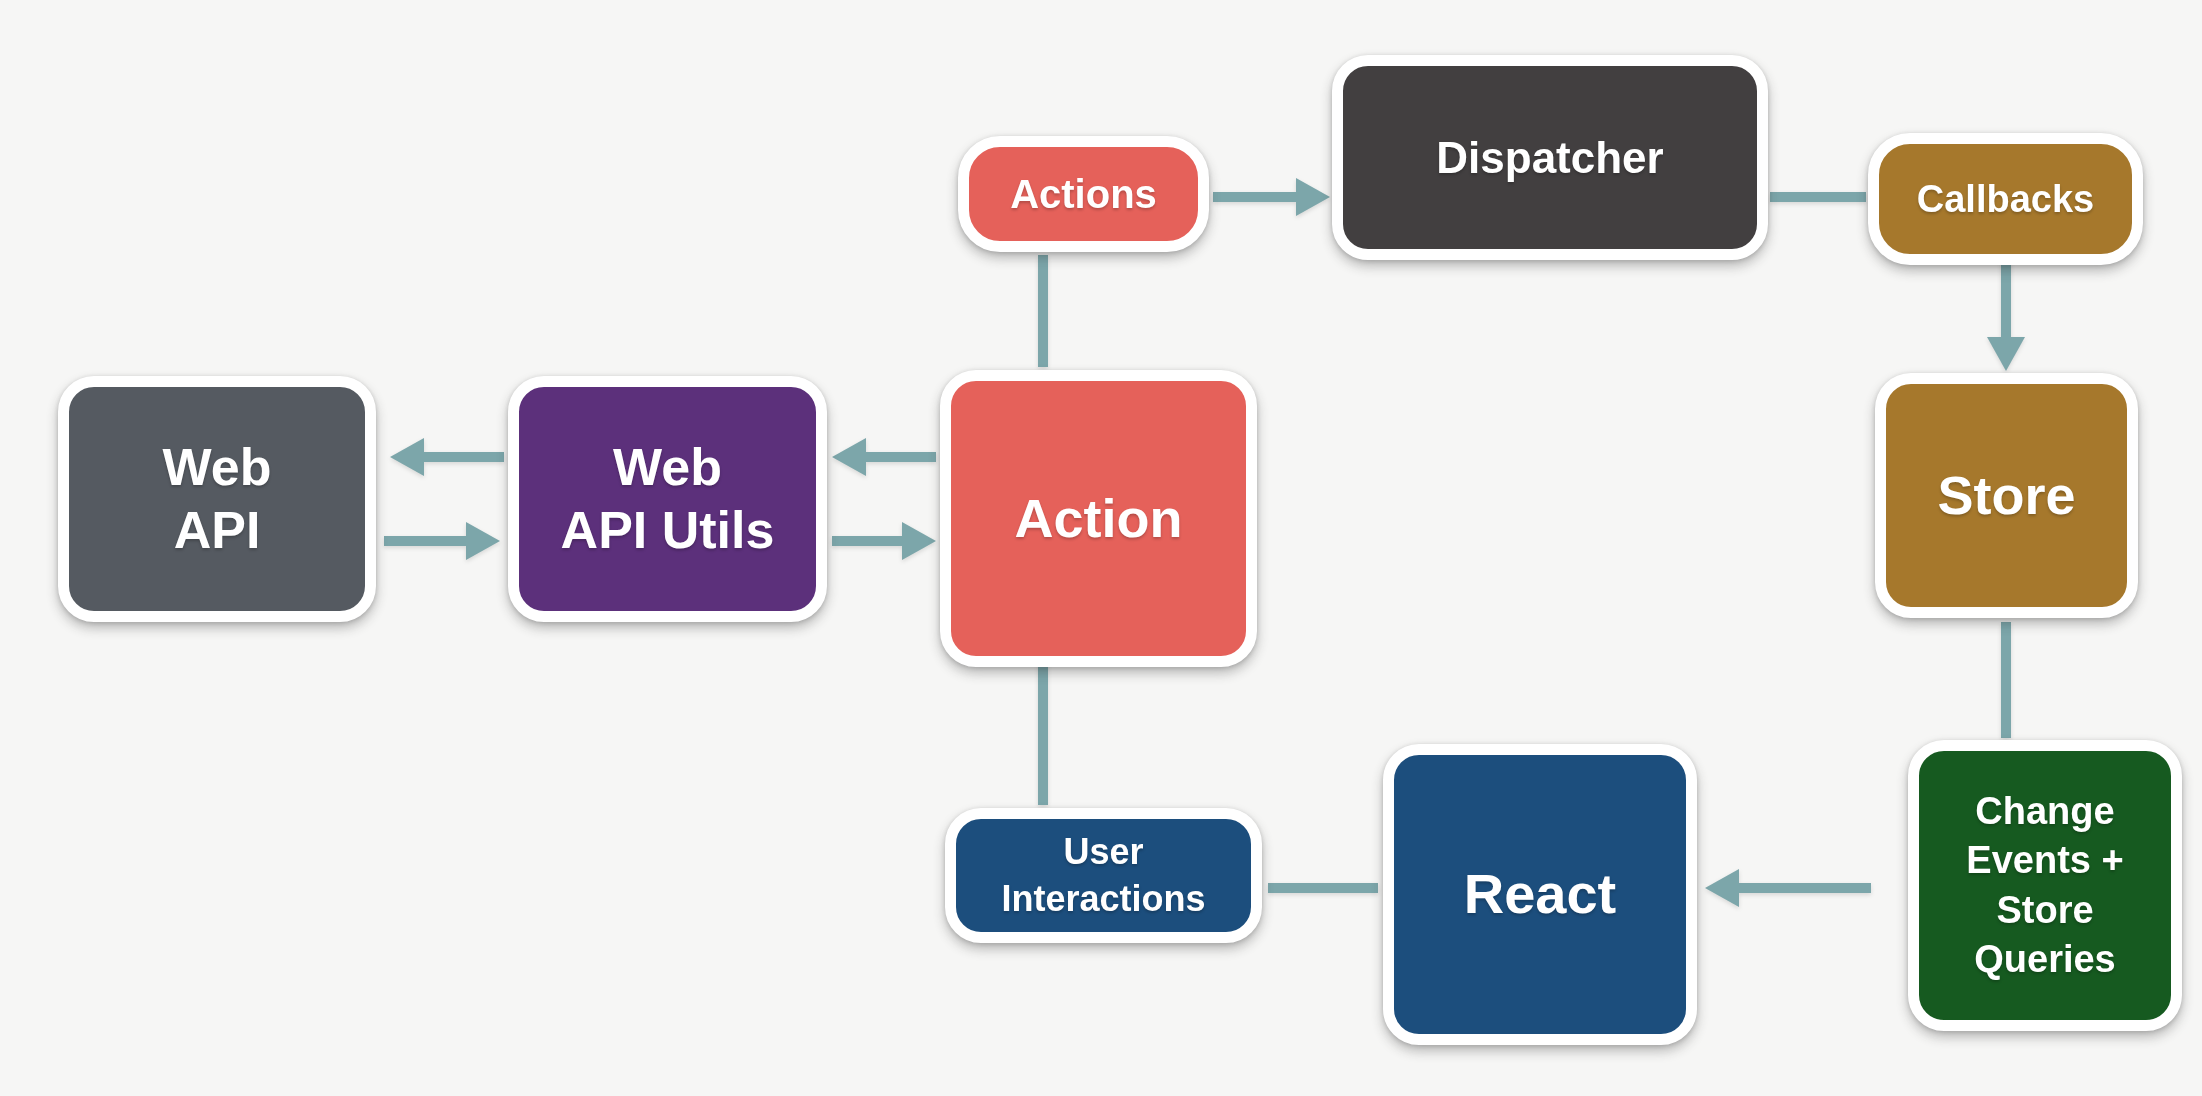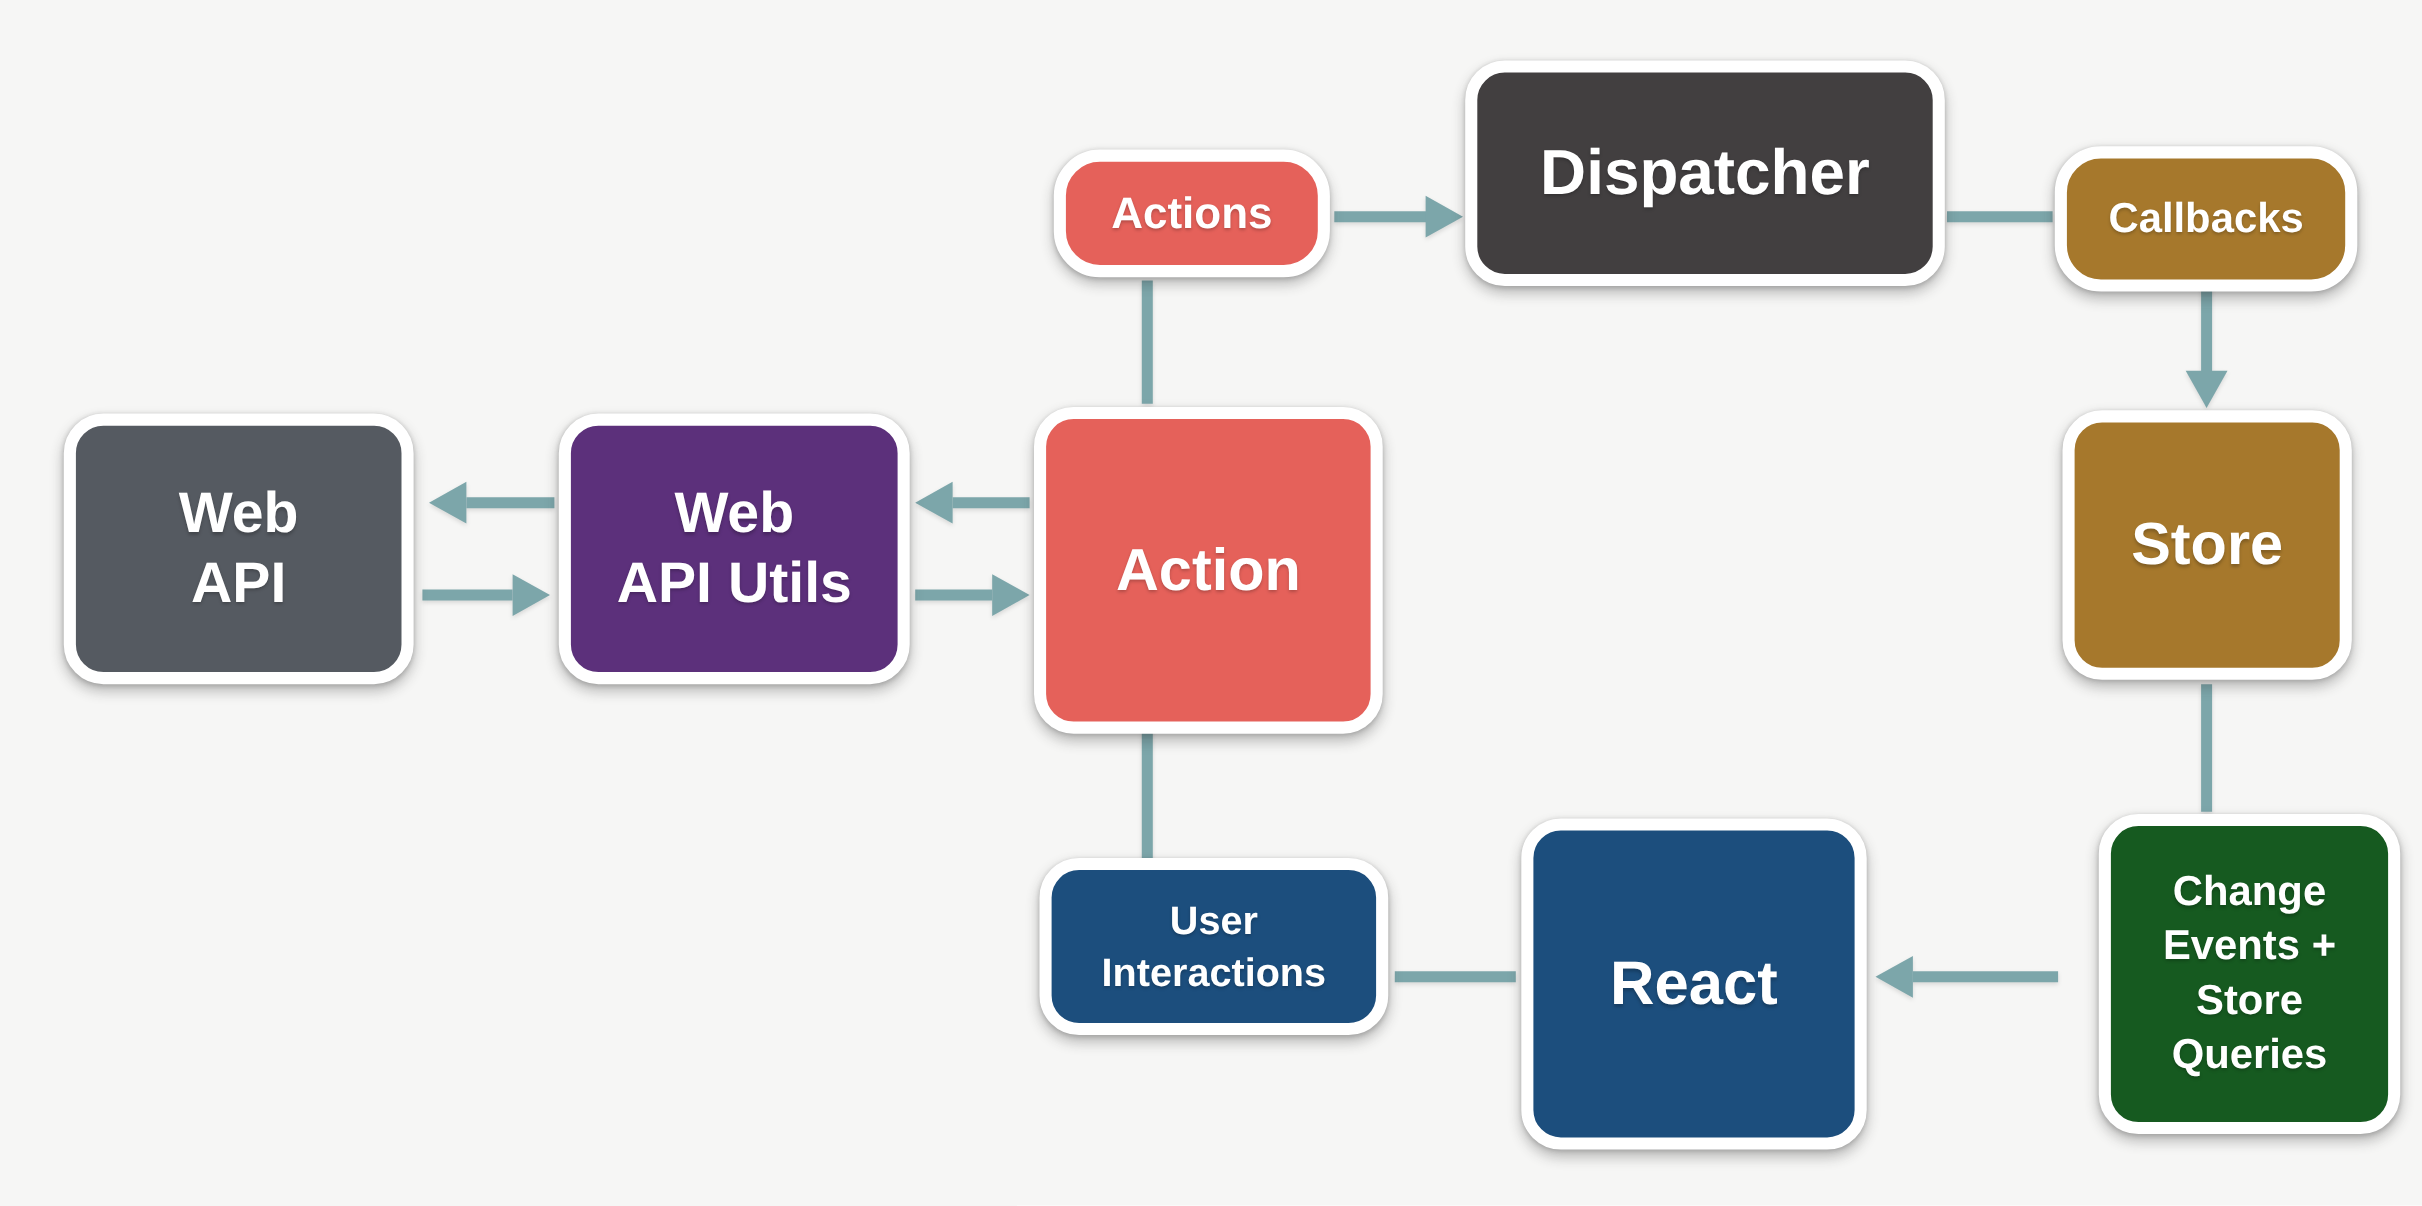--- a/index.html
+++ b/index.html
@@ -16,25 +16,25 @@
     display:flex;flex-direction:column;align-items:center;justify-content:center;
     color:#fff;font-weight:bold;text-align:center;line-height:1.22;
     box-shadow:0 6px 12px rgba(40,40,40,0.30), 0 1px 4px rgba(40,40,40,0.18);
     text-shadow:0 2px 3px rgba(0,0,0,0.22);
   }
   .node .line{display:block;}
   #node-web-api          {left:58px;   top:376px; width:318px; height:246px; font-size:52px;}
   #node-web-api-utils    {left:508px;  top:376px; width:319px; height:246px; font-size:52px;}
   #node-action-creators  {left:940px;  top:370px; width:317px; height:297px; font-size:54px;}
   #node-actions          {left:958px;  top:136px; width:251px; height:116px; font-size:40px; border-radius:42px;text-align:right;}
-  #node-dispatcher       {left:1332px; top:55px;  width:436px; height:205px; font-size:58px;}
+  #node-dispatcher       {left:1332px; top:55px;  width:436px; height:205px; font-size:44px;}
   #node-callbacks        {left:1868px; top:133px; width:275px; height:132px; font-size:38px; border-radius:42px;}
   #node-store            {left:1875px; top:373px; width:263px; height:245px; font-size:54px;}
   #node-change-events    {left:1873px; top:740px; width:274px; height:291px; font-size:38px; line-height:1.3;margin-left:35px;}
-  #node-user-interactions{left:945px;  top:780px; width:317px; height:161px; font-size:36px; line-height:1.3;}
+  #node-user-interactions{left:945px;  top:808px; width:317px; height:135px; font-size:36px; line-height:1.3;}
   #node-react-views      {left:1383px; top:744px; width:314px; height:301px; font-size:56px; line-height:1.3;}
   #edges line{stroke-width:10;}
 </style>
 </head>
 <body>
 
 <div id="canvas" style="background: rgb(246, 246, 245);">
 
   <svg id="edges" width="2202" height="1096" viewBox="0 0 2202 1096">
     <g>

